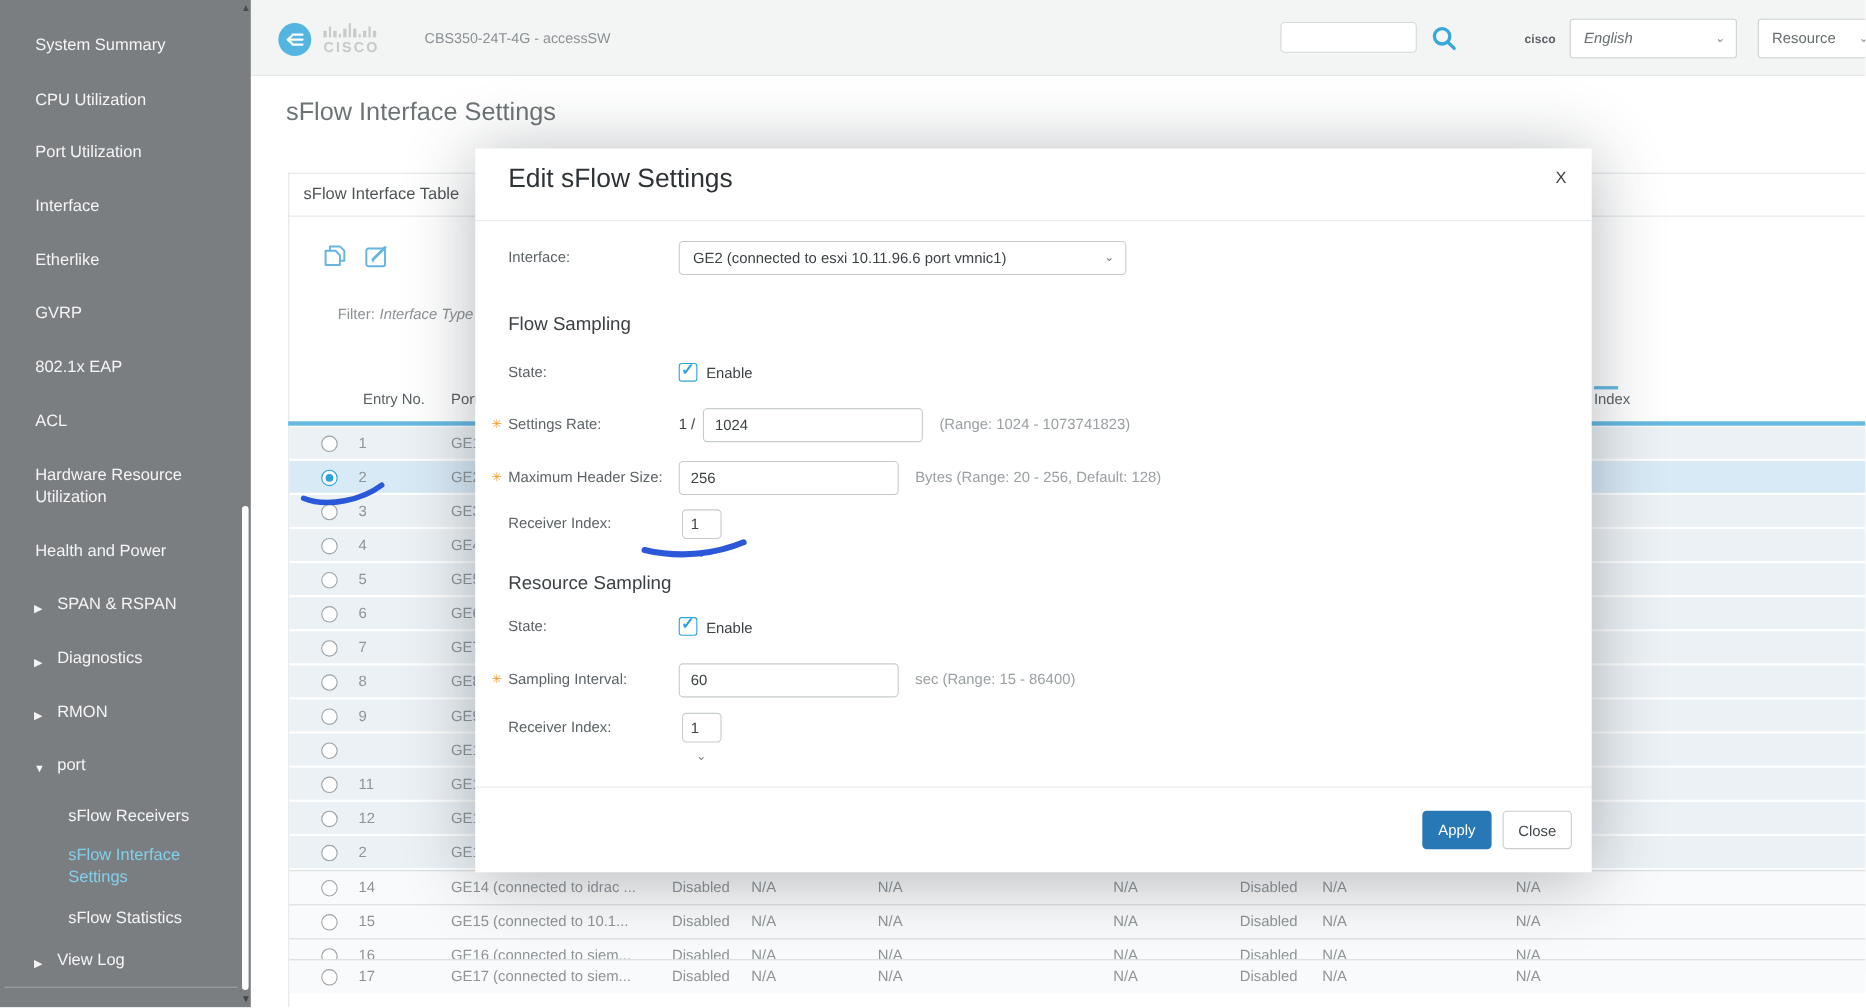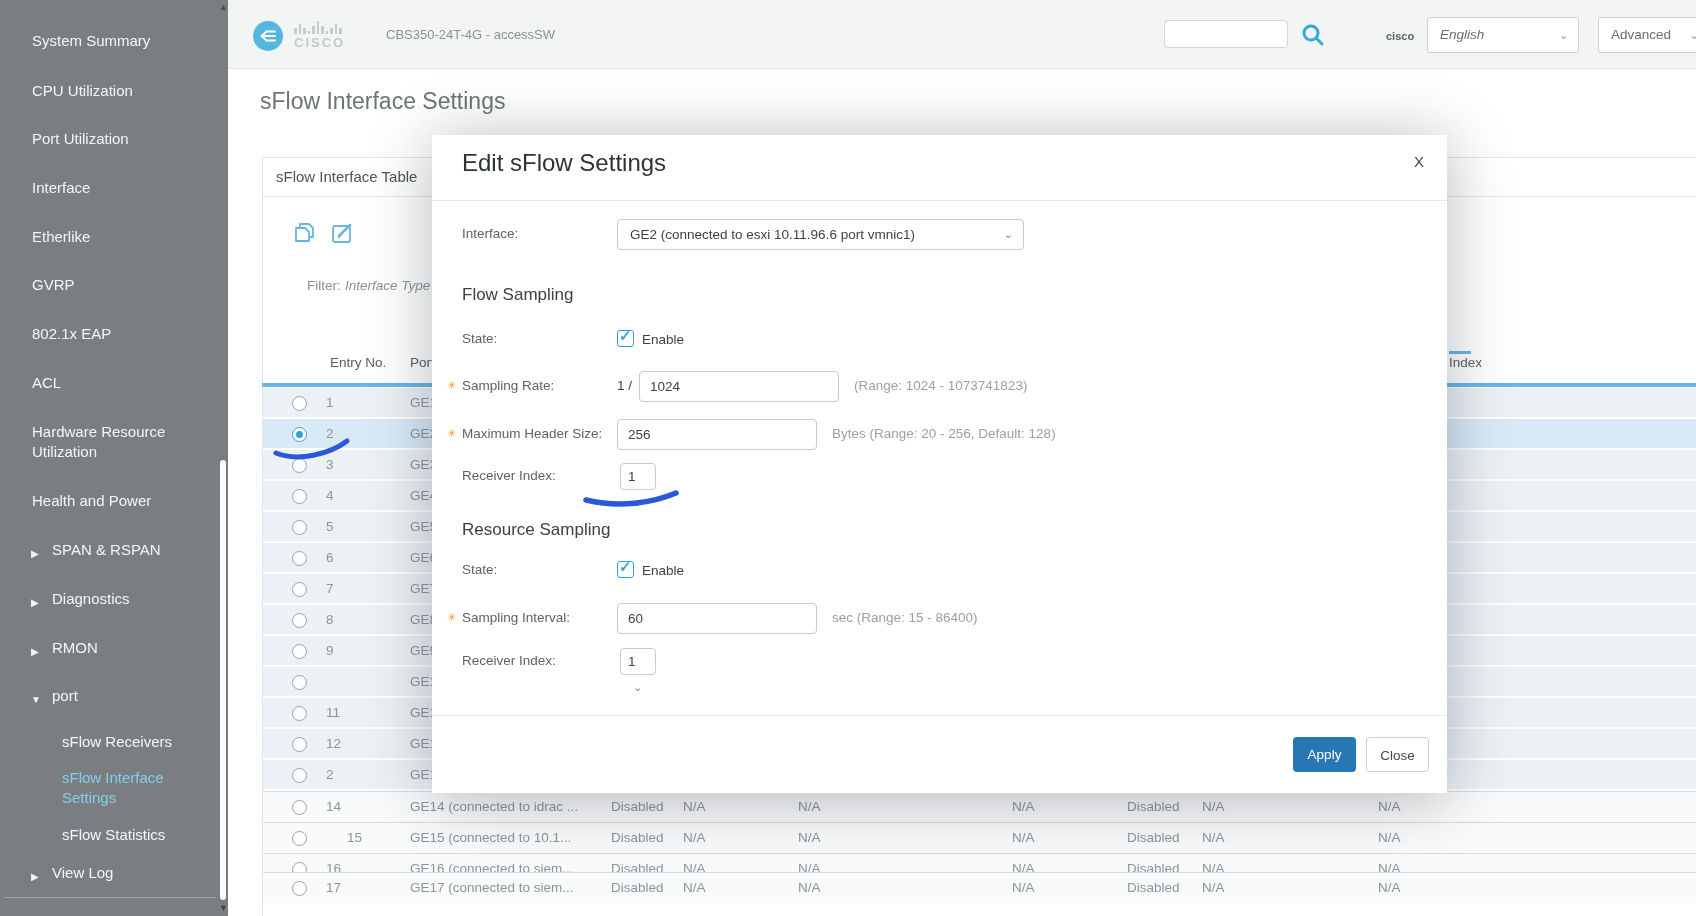--- a/index.html
+++ b/index.html
@@ -178,21 +178,21 @@
         <circle cx="11" cy="11" r="7" fill="none" stroke="#35a7dc" stroke-width="3"></circle>
         <line x1="16.5" y1="16.5" x2="22" y2="22" stroke="#35a7dc" stroke-width="3" stroke-linecap="round"></line>
       </svg>
     </div>
     <div id="cisco-small">cisco</div>
     <div id="lang-select" class="hdr-select">
       <span>English</span>
       <span class="chev">⌄</span>
     </div>
     <div id="mode-select" class="hdr-select">
-      <span>Advanced</span>
+      <span>Resource</span>
       <span class="chev">⌄</span>
     </div>
   </div>
 
   <div id="page-title">sFlow Interface Settings</div>
 
   <div class="cardline" style="left:262px;top:157px;width:1434px;height:1px;"></div>
   <div class="cardline" style="left:262px;top:196px;width:1434px;height:1px;"></div>
   <div class="cardline" style="left:262px;top:157px;width:1px;height:759px;"></div>
 
@@ -294,21 +294,21 @@
         <div class="cell" style="left: 348px;">Disabled</div>
         <div class="cell" style="left: 420px;">N/A</div>
         <div class="cell" style="left: 535px;">N/A</div>
         <div class="cell" style="left: 749px;">N/A</div>
         <div class="cell" style="left: 864px;">Disabled</div>
         <div class="cell" style="left: 939px;">N/A</div>
         <div class="cell" style="left: 1115px;">N/A</div>
       </div>
       <div class="row full" style="top: 822px;">
         <div class="radio"></div>
-        <div class="cell" style="left: 63px; margin-left: 21px;">15</div>
+        <div class="cell" style="left: 63px;">15</div>
         <div class="cell" style="left: 147px;">GE15 (connected to 10.1...</div>
         <div class="cell" style="left: 348px;">Disabled</div>
         <div class="cell" style="left: 420px;">N/A</div>
         <div class="cell" style="left: 535px;">N/A</div>
         <div class="cell" style="left: 749px;">N/A</div>
         <div class="cell" style="left: 864px;">Disabled</div>
         <div class="cell" style="left: 939px;">N/A</div>
         <div class="cell" style="left: 1115px;">N/A</div>
       </div>
       <div class="row full" style="top: 853px;">
@@ -348,21 +348,21 @@
       <span class="chev" style="position:absolute;right:10px;">⌄</span>
     </div>
 
     <div class="m-sect" style="top:150px;">Flow Sampling</div>
 
     <div class="m-label" style="top:196px;">State:</div>
     <div class="m-check" style="left:185px;top:195px;"></div>
     <div class="m-enable" style="left:210px;top:197px;">Enable</div>
 
     <div class="m-req" style="top:244px;">✳</div>
-    <div class="m-label" style="top:243px;">Sampling Rate:</div>
+    <div class="m-label" style="top:243px;">Settings Rate:</div>
     <div class="m-label" style="left:185px;top:243px;color:#3d4345;">1 /</div>
     <input class="m-input" style="left: 207px; top: 236px; width: 200px;" value="1024">
     <div class="m-hint" style="left:422px;top:243px;">(Range: 1024 - 1073741823)</div>
 
     <div class="m-req" style="top:292px;">✳</div>
     <div class="m-label" style="top:291px;">Maximum Header Size:</div>
     <input class="m-input" style="left: 185px; top: 284px; width: 200px;" value="256">
     <div class="m-hint" style="left:400px;top:291px;">Bytes (Range: 20 - 256, Default: 128)</div>
 
     <div class="m-label" style="top:333px;">Receiver Index:</div>

